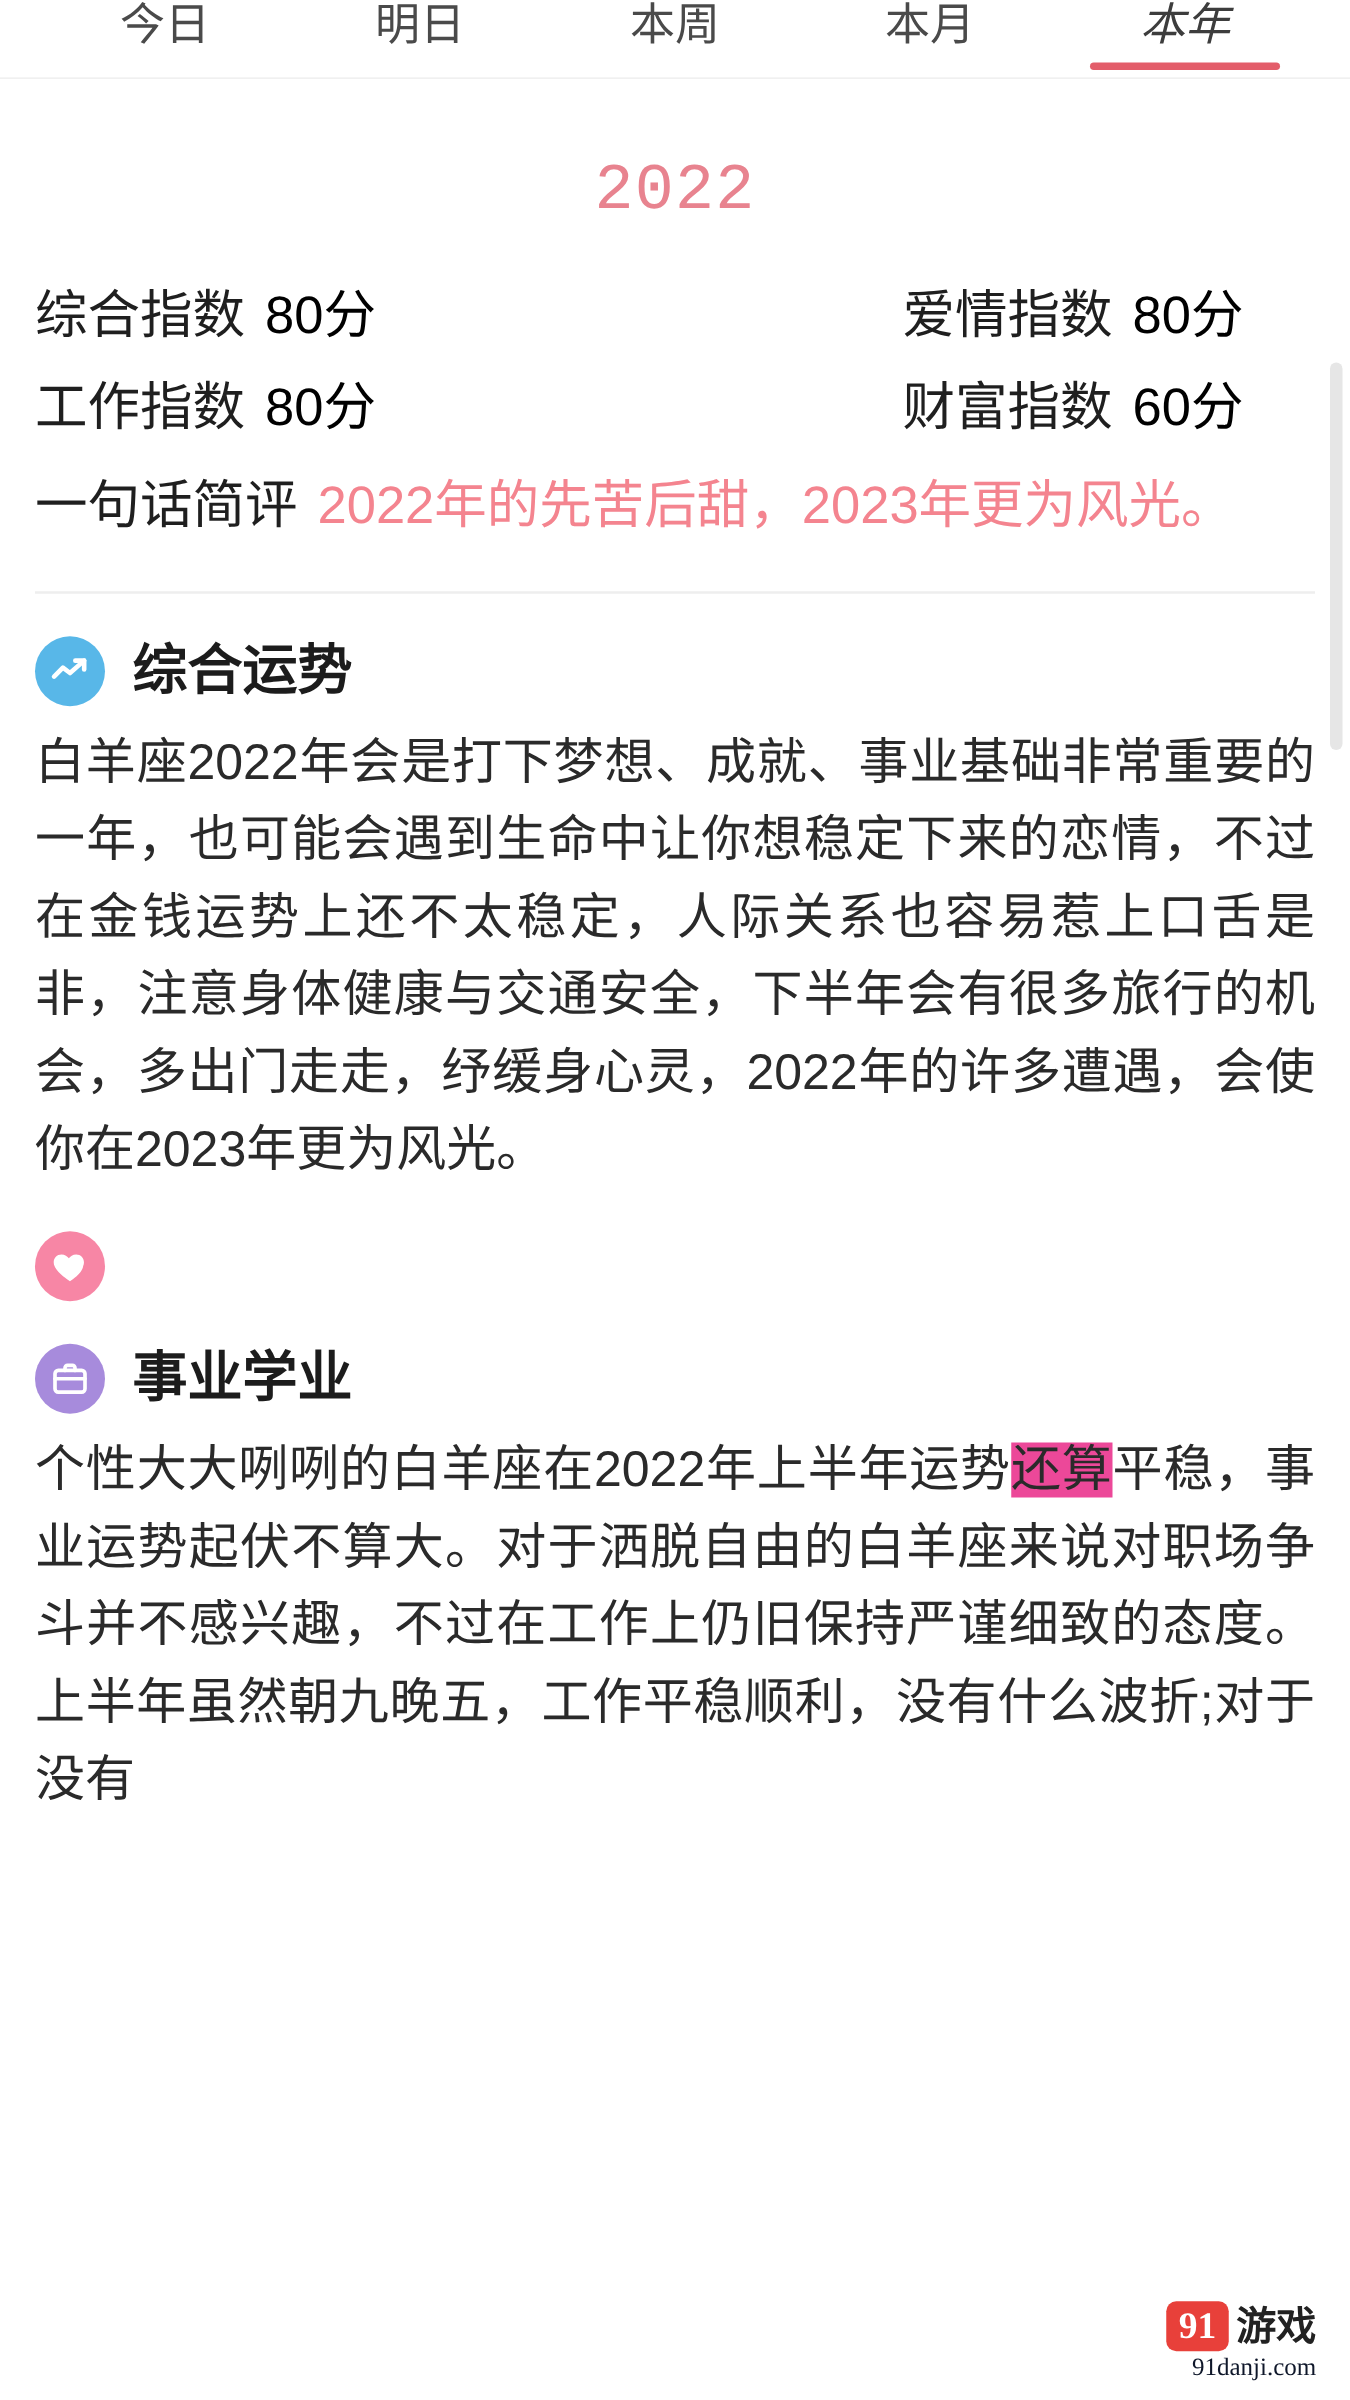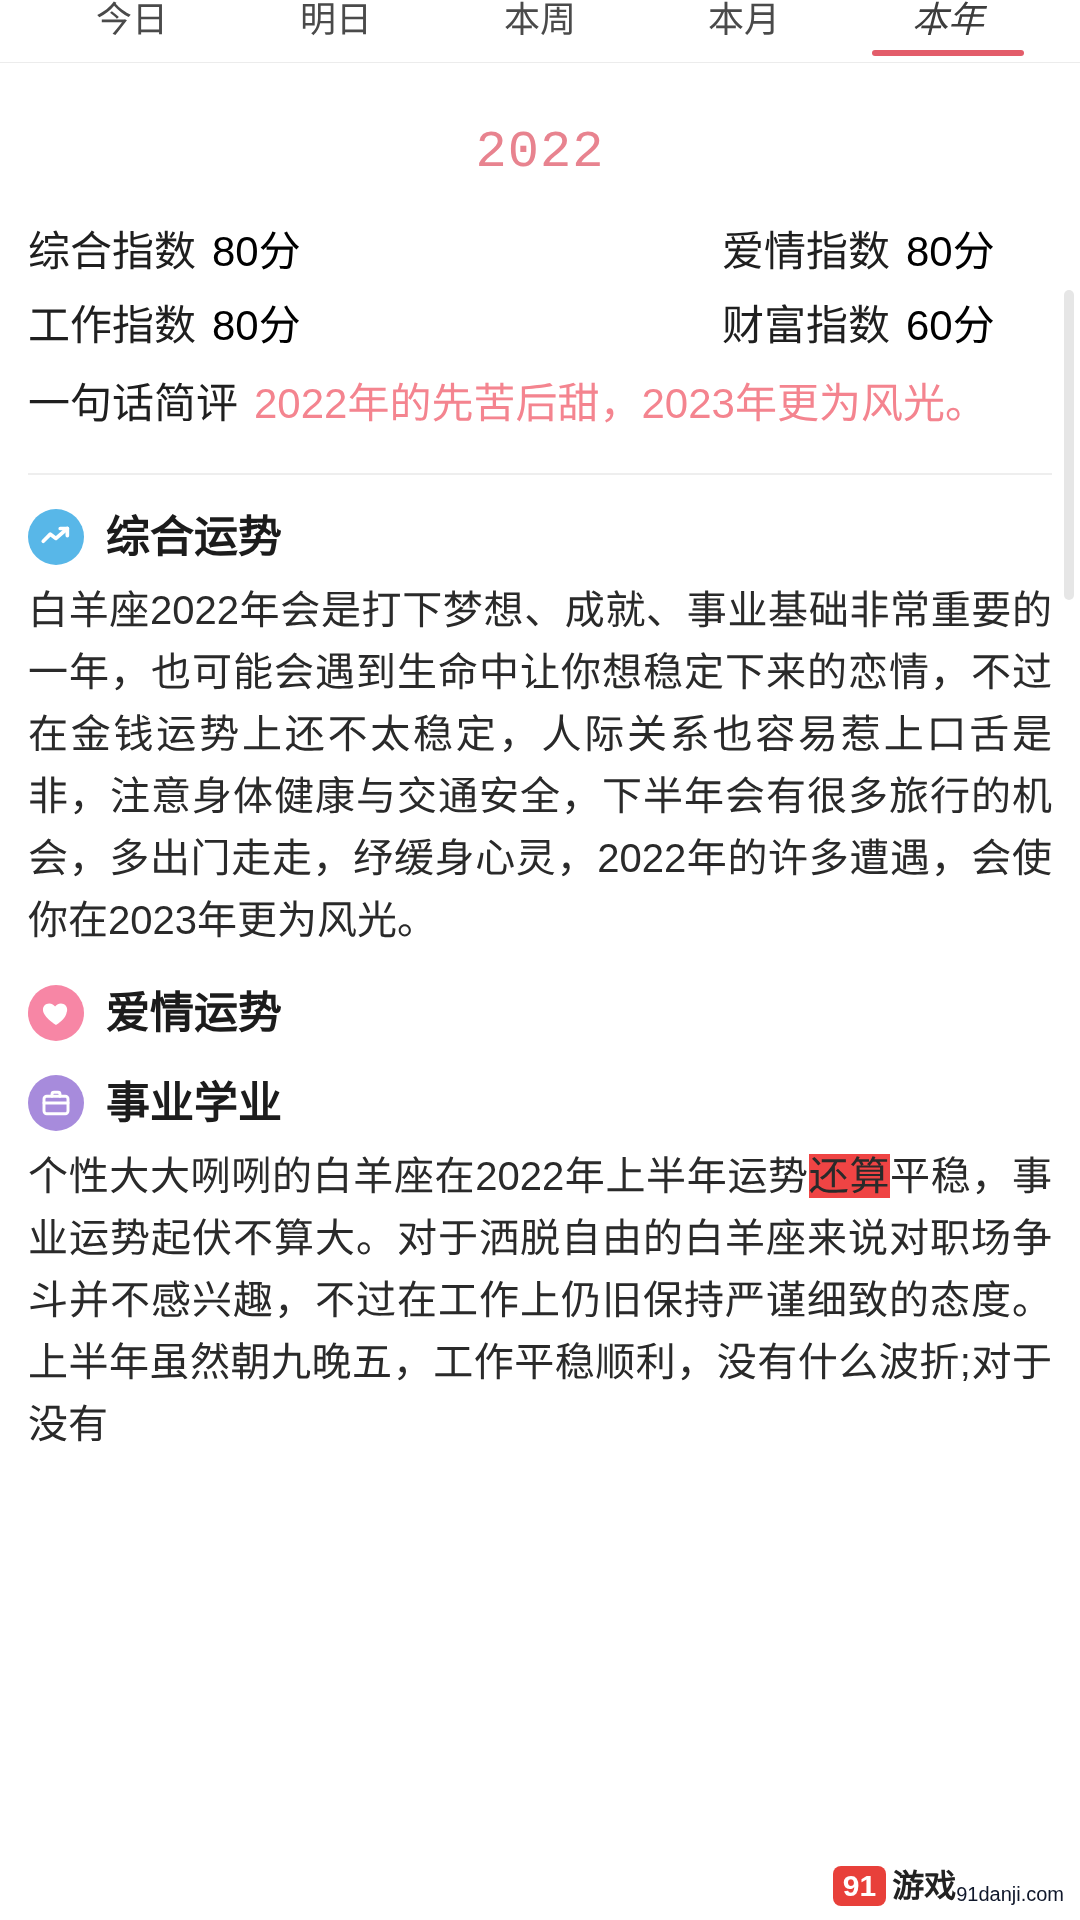--- a/index.html
+++ b/index.html
@@ -156,42 +156,43 @@
     line-height: 52px;
   }
   .sec-body {
     font-size: 40px;
     line-height: 62px;
     color: #2a2a2a;
     text-align: justify;
     letter-spacing: 0px;
   }
   .hl {
-    background: #ef4444;
+    background: #ec4899;
   }
 
   
   .scrollbar {
     position: absolute;
     right: 6px;
     top: 290px;
     width: 10px;
     height: 310px;
     background: #e6e6e6;
     border-radius: 5px;
   }
 
   
   .watermark {
     position: absolute;
-    right: 16px;
+    right: 27px;
     bottom: 14px;
     display: flex;
-    flex-direction: row;
+    flex-direction: column;
     align-items: flex-end;
+    font-family: Liberation Serif, serif;
   }
   .wm-main {
     display: flex;
     align-items: center;
   }
   .wm-badge {
     background: #e8403a;
     color: #fff;
     font-size: 30px;
     font-weight: bold;
@@ -285,21 +286,20 @@
     <div class="sec-body">白羊座2022年会是打下梦想、成就、事业基础非常重要的一年，也可能会遇到生命中让你想稳定下来的恋情，不过在金钱运势上还不太稳定，人际关系也容易惹上口舌是非，注意身体健康与交通安全，下半年会有很多旅行的机会，多出门走走，纾缓身心灵，2022年的许多遭遇，会使你在2023年更为风光。</div>
   </div>
 
   <div class="section">
     <div class="section-head">
       <span class="sec-icon" style="background:#f786a5">
         <svg width="32" height="32" viewBox="0 0 24 24" fill="#ffffff">
           <path d="M12 21s-7.5-4.7-9.3-9.1C1.2 8.3 3.4 4.9 6.9 4.9c2 0 3.6 1.1 4.4 2.3.8-1.2 2.4-2.3 4.4-2.3 3.5 0 5.7 3.4 4.2 7C19.5 16.3 12 21 12 21z"></path>
         </svg>
       </span>
-      <span class="sec-title">爱情运势</span>
     </div>
   </div>
 
   <div class="section">
     <div class="section-head">
       <span class="sec-icon" style="background:#a78bdc">
         <svg width="32" height="32" viewBox="0 0 24 24" fill="none" stroke="#ffffff" stroke-width="2.2" stroke-linecap="round" stroke-linejoin="round">
           <rect x="3" y="7" width="18" height="13" rx="2"></rect>
           <path d="M9 7V5.5A1.5 1.5 0 0 1 10.5 4h3A1.5 1.5 0 0 1 15 5.5V7"></path>
           <line x1="3" y1="12" x2="21" y2="12"></line>

